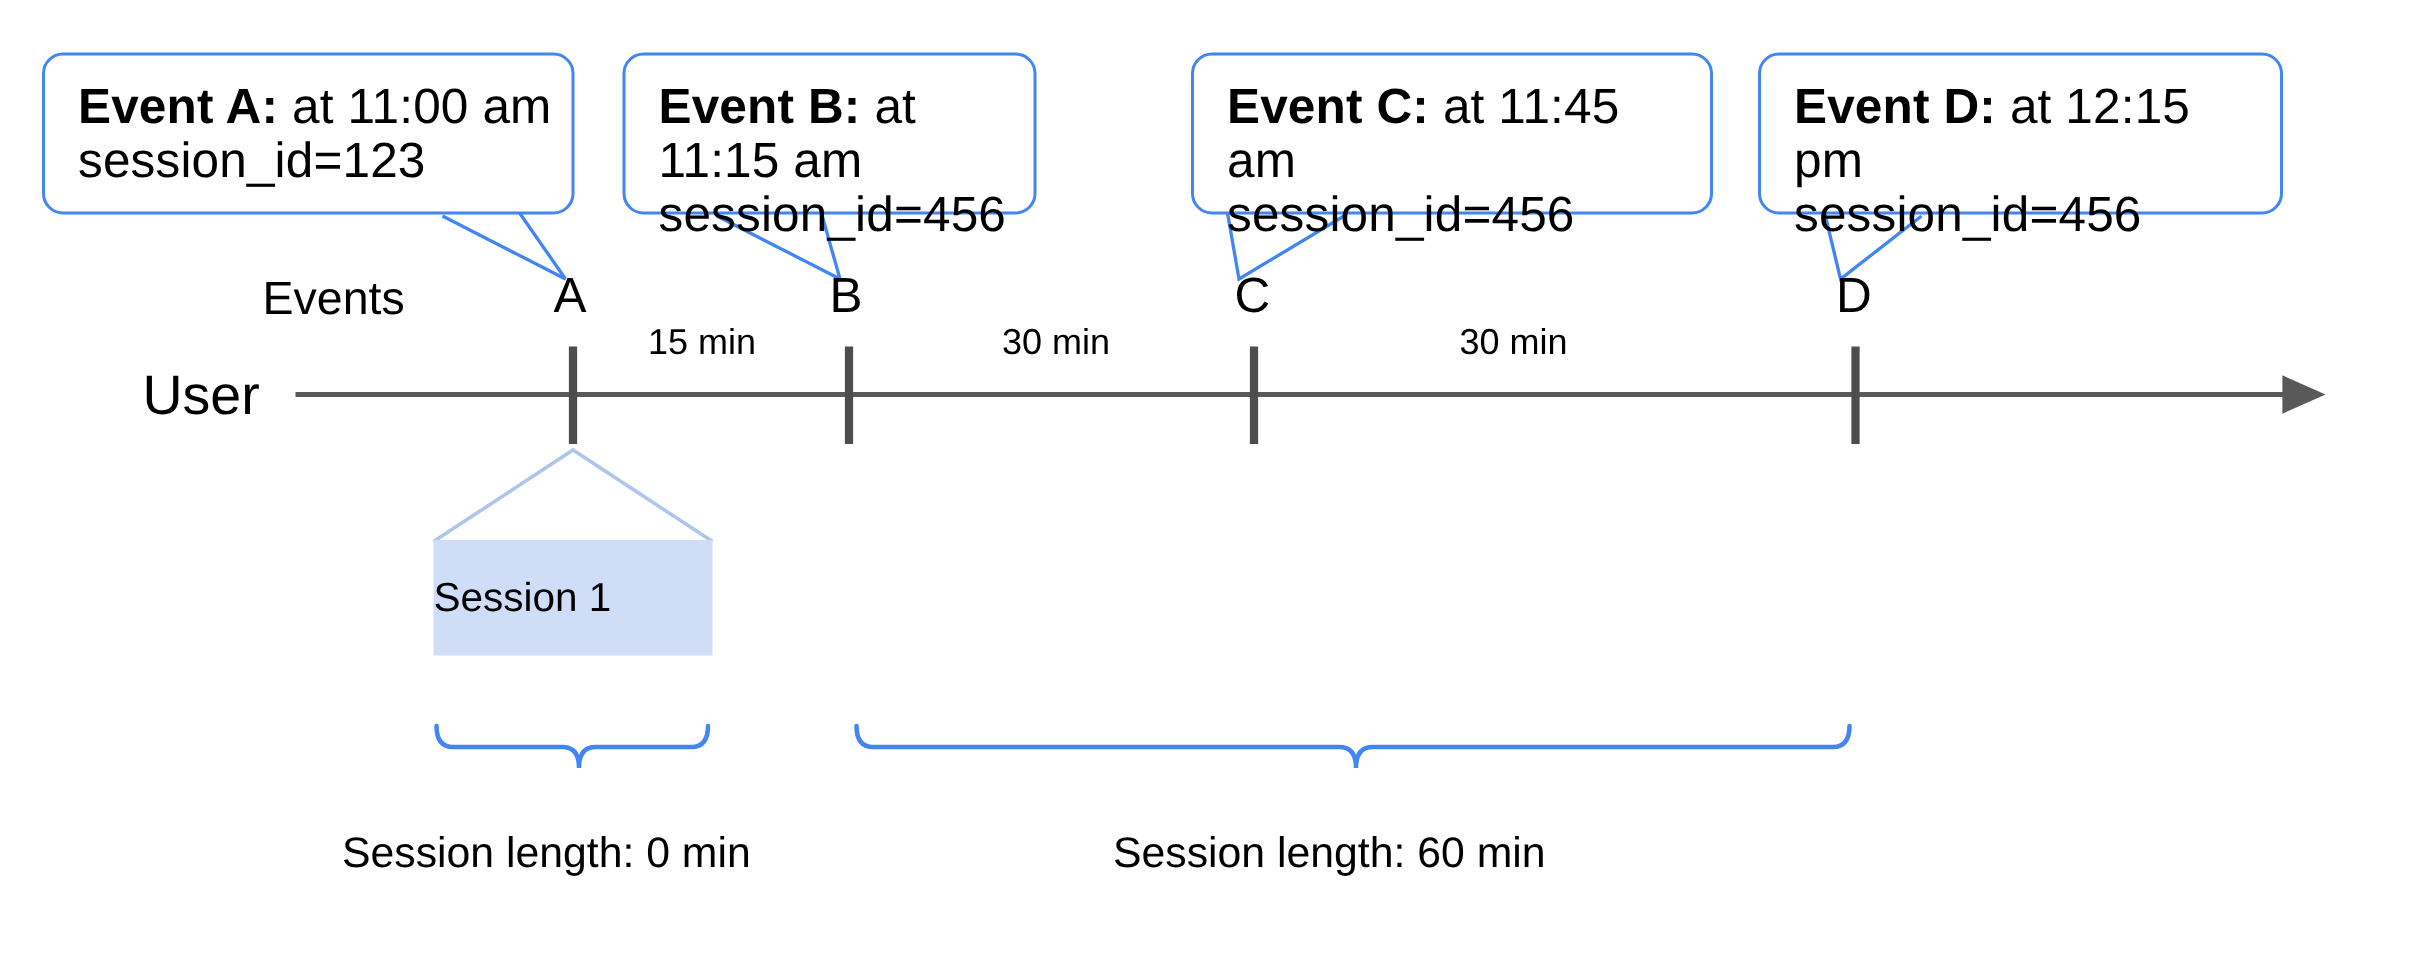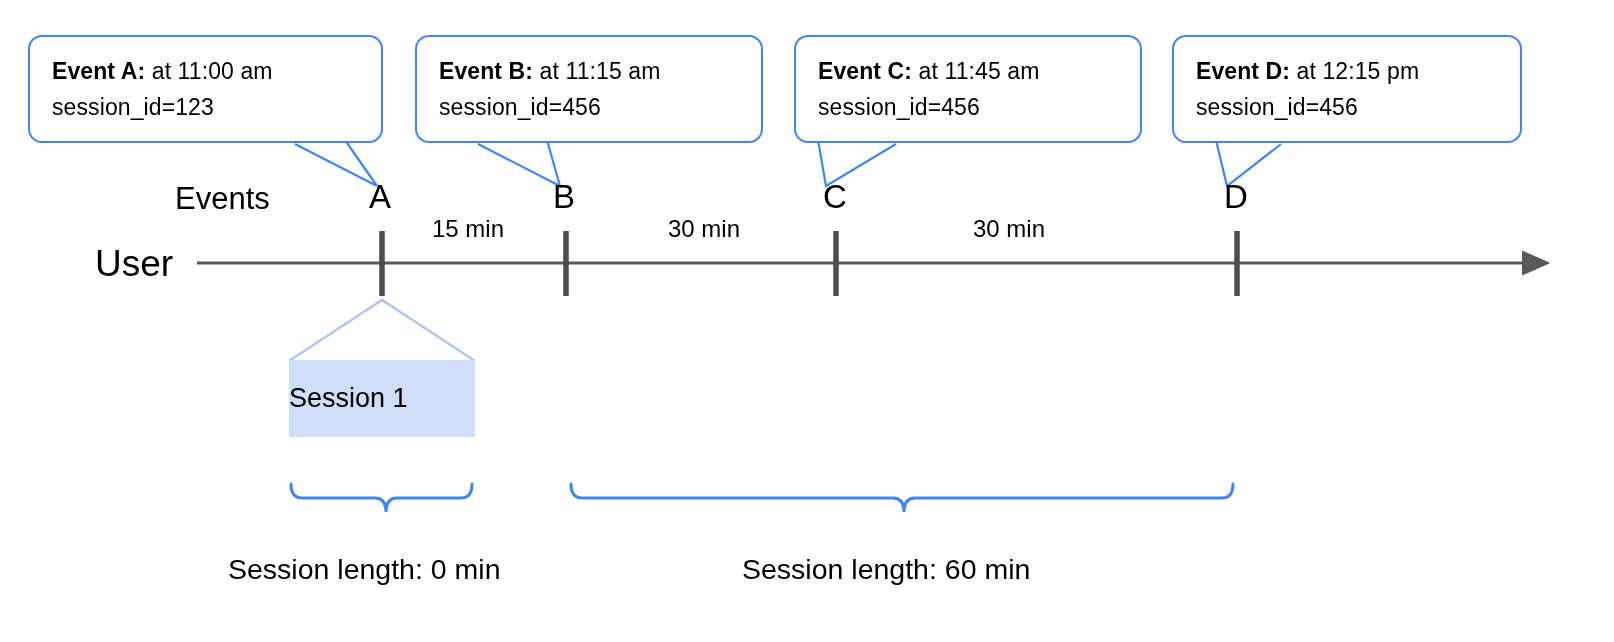--- a/index.html
+++ b/index.html
@@ -5,21 +5,21 @@
 <style>
   html,body{margin:0;padding:0;background:#ffffff;}
   body{width:1614px;height:642px;position:relative;overflow:hidden;
        font-family:"Liberation Sans","DejaVu Sans",sans-serif;color:#000;}
   #stage{position:absolute;left:0;top:0;width:1614px;height:642px;}
   svg.layer{position:absolute;left:0;top:0;width:1614px;height:642px;overflow:visible;}
   svg.layer.behind{z-index:1;}
   .callout{position:absolute;background:#ffffff;border:2.2px solid #4285F4;border-radius:14px;
            box-sizing:border-box;z-index:3;}
   .callout .ctext{position:absolute;left:22px;top:16px;right:12px;
-                  font-size:23px;line-height:36px;letter-spacing:.1px;color:#000;}
+                  font-size:33px;line-height:36px;letter-spacing:.1px;color:#000;}
   .callout .ctext b{font-weight:bold;}
   .lbl{position:absolute;z-index:4;white-space:nowrap;color:#000;text-align:right;}
   .evletter{font-size:33px;}
   .durlbl{font-size:24px;}
   .sidelbl{font-size:31px;}
   .userlbl{font-size:37px;}
   .sessbar{position:absolute;background:#CFDDF6;z-index:2;display:flex;align-items:center;
            justify-content:flex-start;font-size:27px;color:#000;}
   .slenlbl{position:absolute;font-size:28.5px;z-index:4;white-space:nowrap;}
 </style>
@@ -56,21 +56,21 @@
              q0,14 11,14 L893,498 q11,0 11,14 q0,-14 11,-14 L1222,498 q11,0 11,-14" fill="none" stroke="#4285F4" stroke-width="3" stroke-linecap="round"></path>
   </svg>
 
   <div class="callout" style="left:28px;top:35px;width:355px;height:108px;">
     <div class="ctext">
       <b>Event A:</b><span> at 11:00 am</span><br>
       <span>session_id=123</span>
     </div>
   </div>
 
-  <div class="callout" style="left:415px;top:35px;width:348px;height:108px;">
+  <div class="callout" style="left:415px;top:35px;width:276px;height:108px;">
     <div class="ctext">
       <b>Event B:</b><span> at 11:15 am</span><br>
       <span>session_id=456</span>
     </div>
   </div>
 
   <div class="callout" style="left:794px;top:35px;width:348px;height:108px;">
     <div class="ctext">
       <b>Event C:</b><span> at 11:45 am</span><br>
       <span>session_id=456</span>

